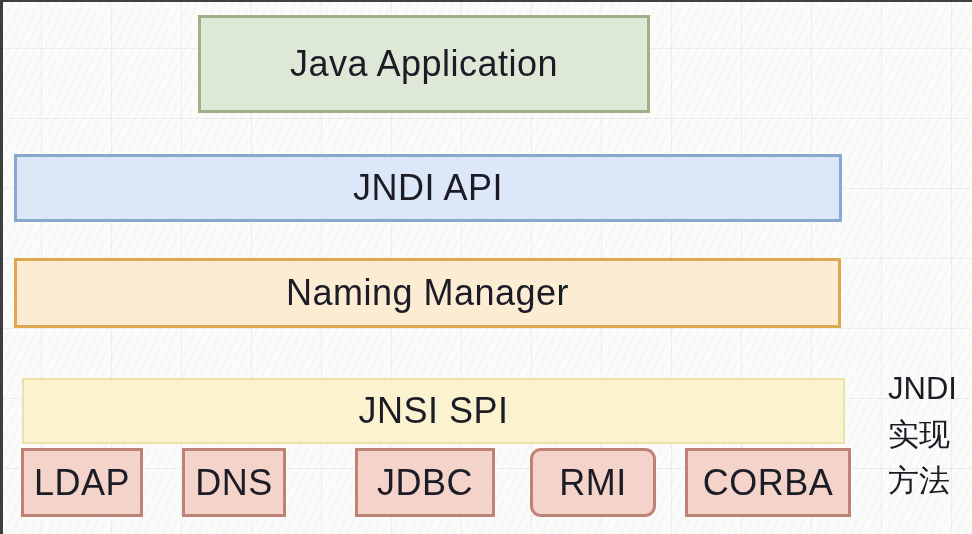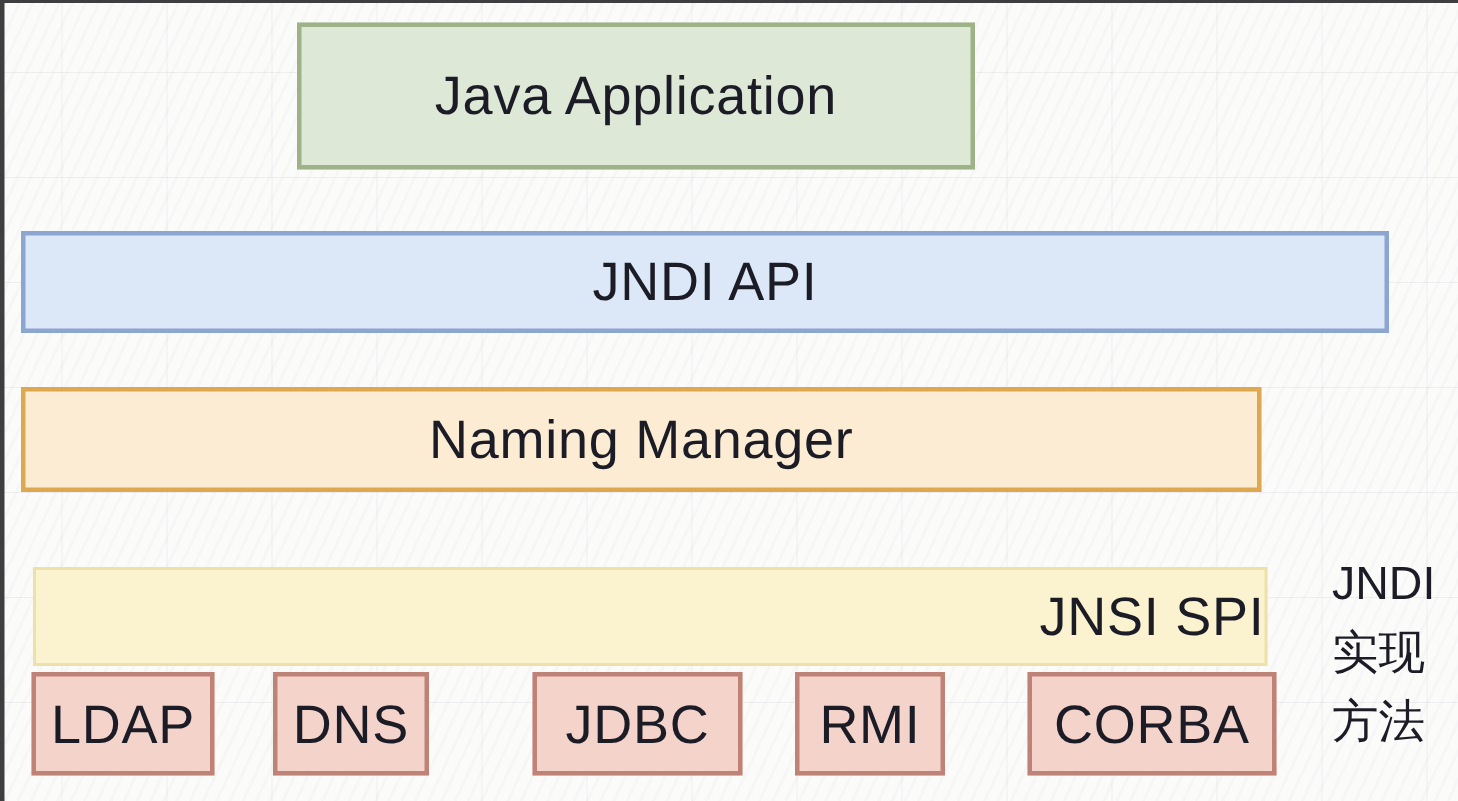--- a/index.html
+++ b/index.html
@@ -33,35 +33,35 @@
     display: flex;
     align-items: center;
     justify-content: center;
     font-size: 36px;
     letter-spacing: 0.5px;
     color: #1c1c26;
   }
   
   .layer-java  { left: 195px; top: 13px;  width: 452px; height: 98px;
                  background: #dde8d7; border: 3px solid #9eb287; }
-  .layer-api   { left: 11px;  top: 152px; width: 912px; height: 68px;
+  .layer-api   { left: 11px;  top: 152px; width: 828px; height: 68px;
                  background: #dce8f8; border: 3px solid #8aa6d1; }
   .layer-nm    { left: 11px;  top: 256px; width: 827px; height: 70px;
                  background: #fcecd3; border: 3px solid #dda84f; }
   .layer-spi   { left: 19px;  top: 376px; width: 823px; height: 66px;
-                 background: #fbf3cf; border: 2px solid #eee0a9; justify-content: flex-end; }
+                 background: #fbf3cf; border: 2px solid #eee0a9; }
   
   .provider {
     top: 446px; height: 69px;
     background: #f4d3cb; border: 3px solid #bf8276;
   }
   .p-ldap  { left: 18px;  width: 122px; text-align: center; }
   .p-dns   { left: 179px; width: 104px; }
   .p-jdbc  { left: 352px; width: 140px; justify-content: center; }
-  .p-rmi   { left: 527px; width: 100px; }
+  .p-rmi   { left: 527px; width: 126px; border-radius: 11px; }
   .p-corba { left: 682px; width: 166px; }
   
   .side-note {
     position: absolute;
     left: 885px;
     top: 364px;
     font-size: 31px;
     line-height: 46px;
     white-space: nowrap;
     color: #1c1c26;

